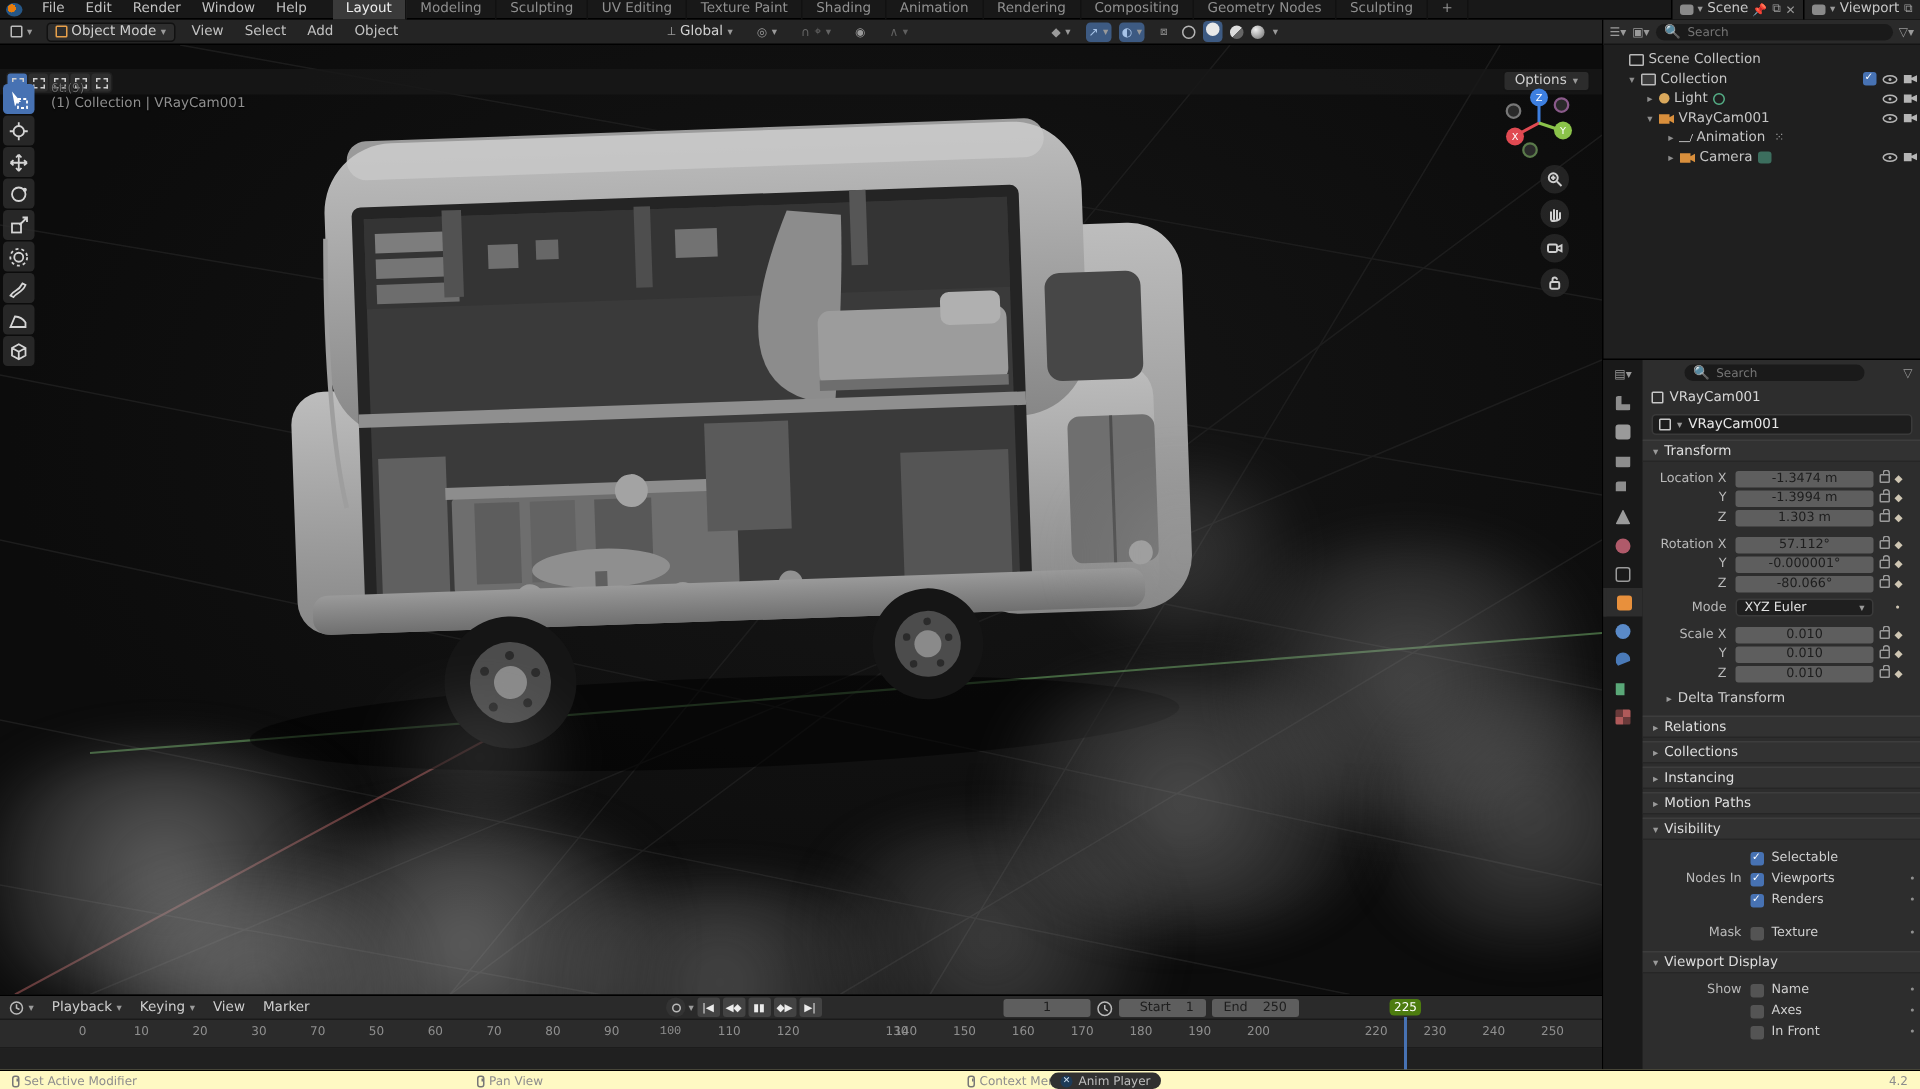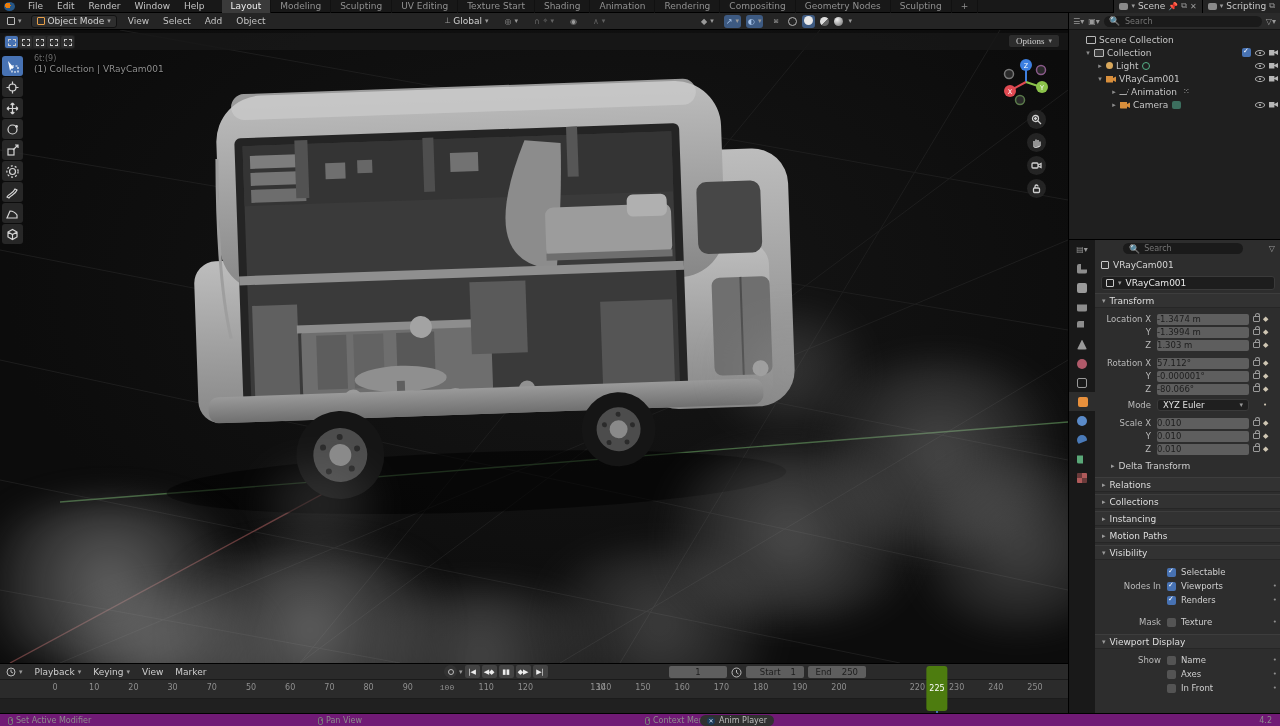--- a/index.html
+++ b/index.html
@@ -37,22 +37,22 @@
   .circ { width:9px; height:9px; border-radius:50%; display:inline-block; }
   .sh-wire { border:1px solid #b5b5b5; }
   .sh-solid { background:#e8e8e8; }
   .sh-mat { background:linear-gradient(135deg,#ddd 50%,#666 50%); }
   .sh-rend { background:radial-gradient(circle at 35% 30%, #f0f0f0, #6a6a6a); }
   .pill-act { background:#3d5a82; border-radius:3px; padding:1px 2px; }
 
   
   #viewport { position:absolute; left:0; top:30px; width:1068px; height:633px;
     background:radial-gradient(ellipse at 55% 40%, #161616 0%, #0c0c0c 70%); overflow:hidden; }
-  #toolsettings { position:absolute; left:0; top:3px; width:1068px; height:17px;
-    background:rgba(24,24,24,.85); display:flex; align-items:center;font-family:Liberation Serif, serif; }
+  #toolsettings { position:absolute; left:0; top:16px; width:1068px; height:17px;
+    background:rgba(24,24,24,.85); display:flex; align-items:center; }
   .selmode { display:flex; gap:1px; margin-left:4px; background:#202020; border-radius:3px; padding:1px; }
   .selmode .sm { width:13px; height:12px; background:#2e2e2e; border-radius:2px; position:relative; }
   .selmode .sm.active { background:#4772b3; }
   .selmode .sm::after { content:""; position:absolute; left:3px; top:3px; width:6px; height:5px;
     border:1px dashed #cfcfcf; }
   #options-btn { position:absolute; right:8px; top:1px; background:#2c2c2c; border:1px solid #141414;
     border-radius:3px; padding:1px 7px; color:#cfcfcf; display:flex; gap:4px; align-items:center;}
 
   .ovl-txt { position:absolute; left:34px; color:#8f8f8f; text-shadow:0 1px 1px #000; }
   #ovl1 { top:24px; font-size:8px; color:#6f6f6f; }
@@ -114,21 +114,21 @@
   #psearch { height:17px; padding:2px 6px; display:flex; align-items:center; gap:4px; }
   .crumb { height:16px; display:flex; align-items:center; gap:4px; padding:0 6px; color:#d5d5d5; }
   .namefield { margin:3px 6px; height:14px; background:#1d1d1d; border:1px solid #3a3a3a; border-radius:3px;
     display:flex; align-items:center; gap:4px; padding:0 4px; color:#e8e8e8; }
   .phdr { height:15px; background:#323232; border-top:1px solid #3d3d3d; border-bottom:1px solid #262626;
     display:flex; align-items:center; gap:4px; padding:0 7px; color:#dedede; }
   .phdr .arr { color:#9a9a9a; font-size:7px; }
   .trow { display:flex; align-items:center; height:12px; margin:1px 0; }
   .tlabel { width:62px; text-align:right; color:#b9b9b9; padding-right:6px; font-size:8.5px; }
   .tfield { width:92px; height:11px; background:#5e5e5e; border-radius:2px; color:#1d1d1d;
-    font-size:8.5px; line-height:11px; }
+    text-align:center; font-size:8.5px; line-height:11px; }
   .lockic { width:7px; height:6px; border:1px solid #9a9a9a; border-radius:1px; margin-left:4px; position:relative; }
   .lockic::before { content:""; position:absolute; left:1px; top:-4px; width:3px; height:3px;
     border:1px solid #9a9a9a; border-bottom:none; border-radius:3px 3px 0 0; }
   .keyic { color:#cfc6b3; font-size:7px; margin-left:3px; }
   .ddfield { width:92px; height:12px; background:#1f1f1f; border:1px solid #3a3a3a; border-radius:3px;
     color:#e2e2e2; font-size:8.5px; display:flex; align-items:center; padding:0 5px; justify-content:space-between; }
   .cbrow { display:flex; align-items:center; height:14px; }
   .cbrow .rl { width:72px; text-align:right; padding-right:6px; color:#b9b9b9; font-size:8.5px; }
   .cbrow .cl { margin-left:5px; color:#cfcfcf; font-size:8.5px;text-align:center; }
   .dot { position:absolute; right:4px; color:#8f8f8f; font-size:7px; }
@@ -142,26 +142,26 @@
   .tp-btn { min-width:15px; height:13px; background:#434343; border-radius:2px; color:#ececec;
     font-size:7px; display:flex; align-items:center; justify-content:center; padding:0 2px; }
   .autokey { width:13px; height:13px; border-radius:50%; background:#333; display:flex; align-items:center; justify-content:center; }
   .autokey i { width:6px; height:6px; border:1.5px solid #bbb; border-radius:50%; display:block; }
   #tl-fields { position:absolute; right:202px; top:2px; display:flex; gap:4px; align-items:center; }
   .nfield { background:#5e5e5e; border-radius:2px; color:#1d1d1d; height:12px; line-height:12px;
     text-align:center; font-size:8.5px; padding:0 8px; display:flex; gap:10px; justify-content:flex-end;}
   #ruler { position:absolute; left:0; top:16px; width:1068px; height:19px; background:#2b2b2b; border-bottom:1px solid #1c1c1c; }
   .tick { position:absolute; top:3px; transform:translateX(-50%); color:#8f8f8f; font-size:8px; }
   #playhead-badge { position:absolute; left:937px; top:2px; transform:translateX(-50%);
-    background:#4d7c0f; color:#fff; border-radius:3px; padding:17px 3px; font-size:8px; line-height:11px; z-index:3;}
+    background:#4d7c0f; color:#fff; border-radius:3px; padding:0 3px; font-size:8px; line-height:11px; z-index:3;}
   #playhead-line { position:absolute; left:936px; top:14px; width:2px; height:36px; background:#4772b3; z-index:2;}
   #tl-track { position:absolute; left:0; top:35px; width:1068px; height:15px; background:#202020; }
 
   
-  #statusbar { position:absolute; left:0; top:713px; width:1280px; height:13px; background:#701a75;
+  #statusbar { position:absolute; left:0; top:713px; width:1280px; height:13px; background:#fef9c3;
     border-top:1px solid #000; color:#8d8d8d; font-size:8px; z-index:50; }
   .sb-item { position:absolute; top:2px; display:flex; gap:3px; align-items:center; }
   .mouseic { width:5px; height:8px; border:1px solid #777; border-radius:2px; position:relative; }
   .mouseic::after { content:""; position:absolute; left:1.5px; top:1px; width:1px; height:2px; background:#777; }
   #anim-pill { position:absolute; left:700px; top:1px; background:#303030; border-radius:6px;
     padding:0 7px; height:11px; display:flex; align-items:center; gap:4px; color:#bdbdbd; }
   .xcirc { width:8px; height:8px; border-radius:50%; background:#1d3a57; color:#cfe0f2; font-size:6px;
     display:flex; align-items:center; justify-content:center; }
 </style>
 </head>
@@ -178,42 +178,42 @@
         <span class="menu-item">Render</span>
         <span class="menu-item">Window</span>
         <span class="menu-item">Help</span>
       </nav>
     <div id="ws-tabs">
 
     <span class="wtab active">Layout</span>
         <span class="wtab">Modeling</span>
         <span class="wtab">Sculpting</span>
         <span class="wtab">UV Editing</span>
-        <span class="wtab">Texture Start</span>
+        <span class="wtab">Texture Paint</span>
         <span class="wtab">Shading</span>
         <span class="wtab">Animation</span>
         <span class="wtab">Rendering</span>
         <span class="wtab">Compositing</span>
         <span class="wtab">Geometry Nodes</span>
         <span class="wtab">Sculpting</span>
         <span class="wtab">+</span>
       </div>
     <div id="topbar-right">
       <div class="sel-block">
         <span class="mini-ic"></span>
         <span class="carat">▾</span>
         <span>Scene</span>
         <span class="glyph">📌</span>
         <span class="glyph">⧉</span>
         <span class="glyph">✕</span>
       </div>
       <div class="sel-block">
         <span class="mini-ic"></span>
         <span class="carat">▾</span>
-        <span>Scripting</span>
+        <span>Viewport</span>
         <span class="glyph">⧉</span>
       </div>
     </div>
   </div>
 
   <div id="vheader">
     <span class="hdr-btn" style="margin-left:2px">
       <span class="ic-sq"></span>
       <span class="carat">▾</span>
     </span>

